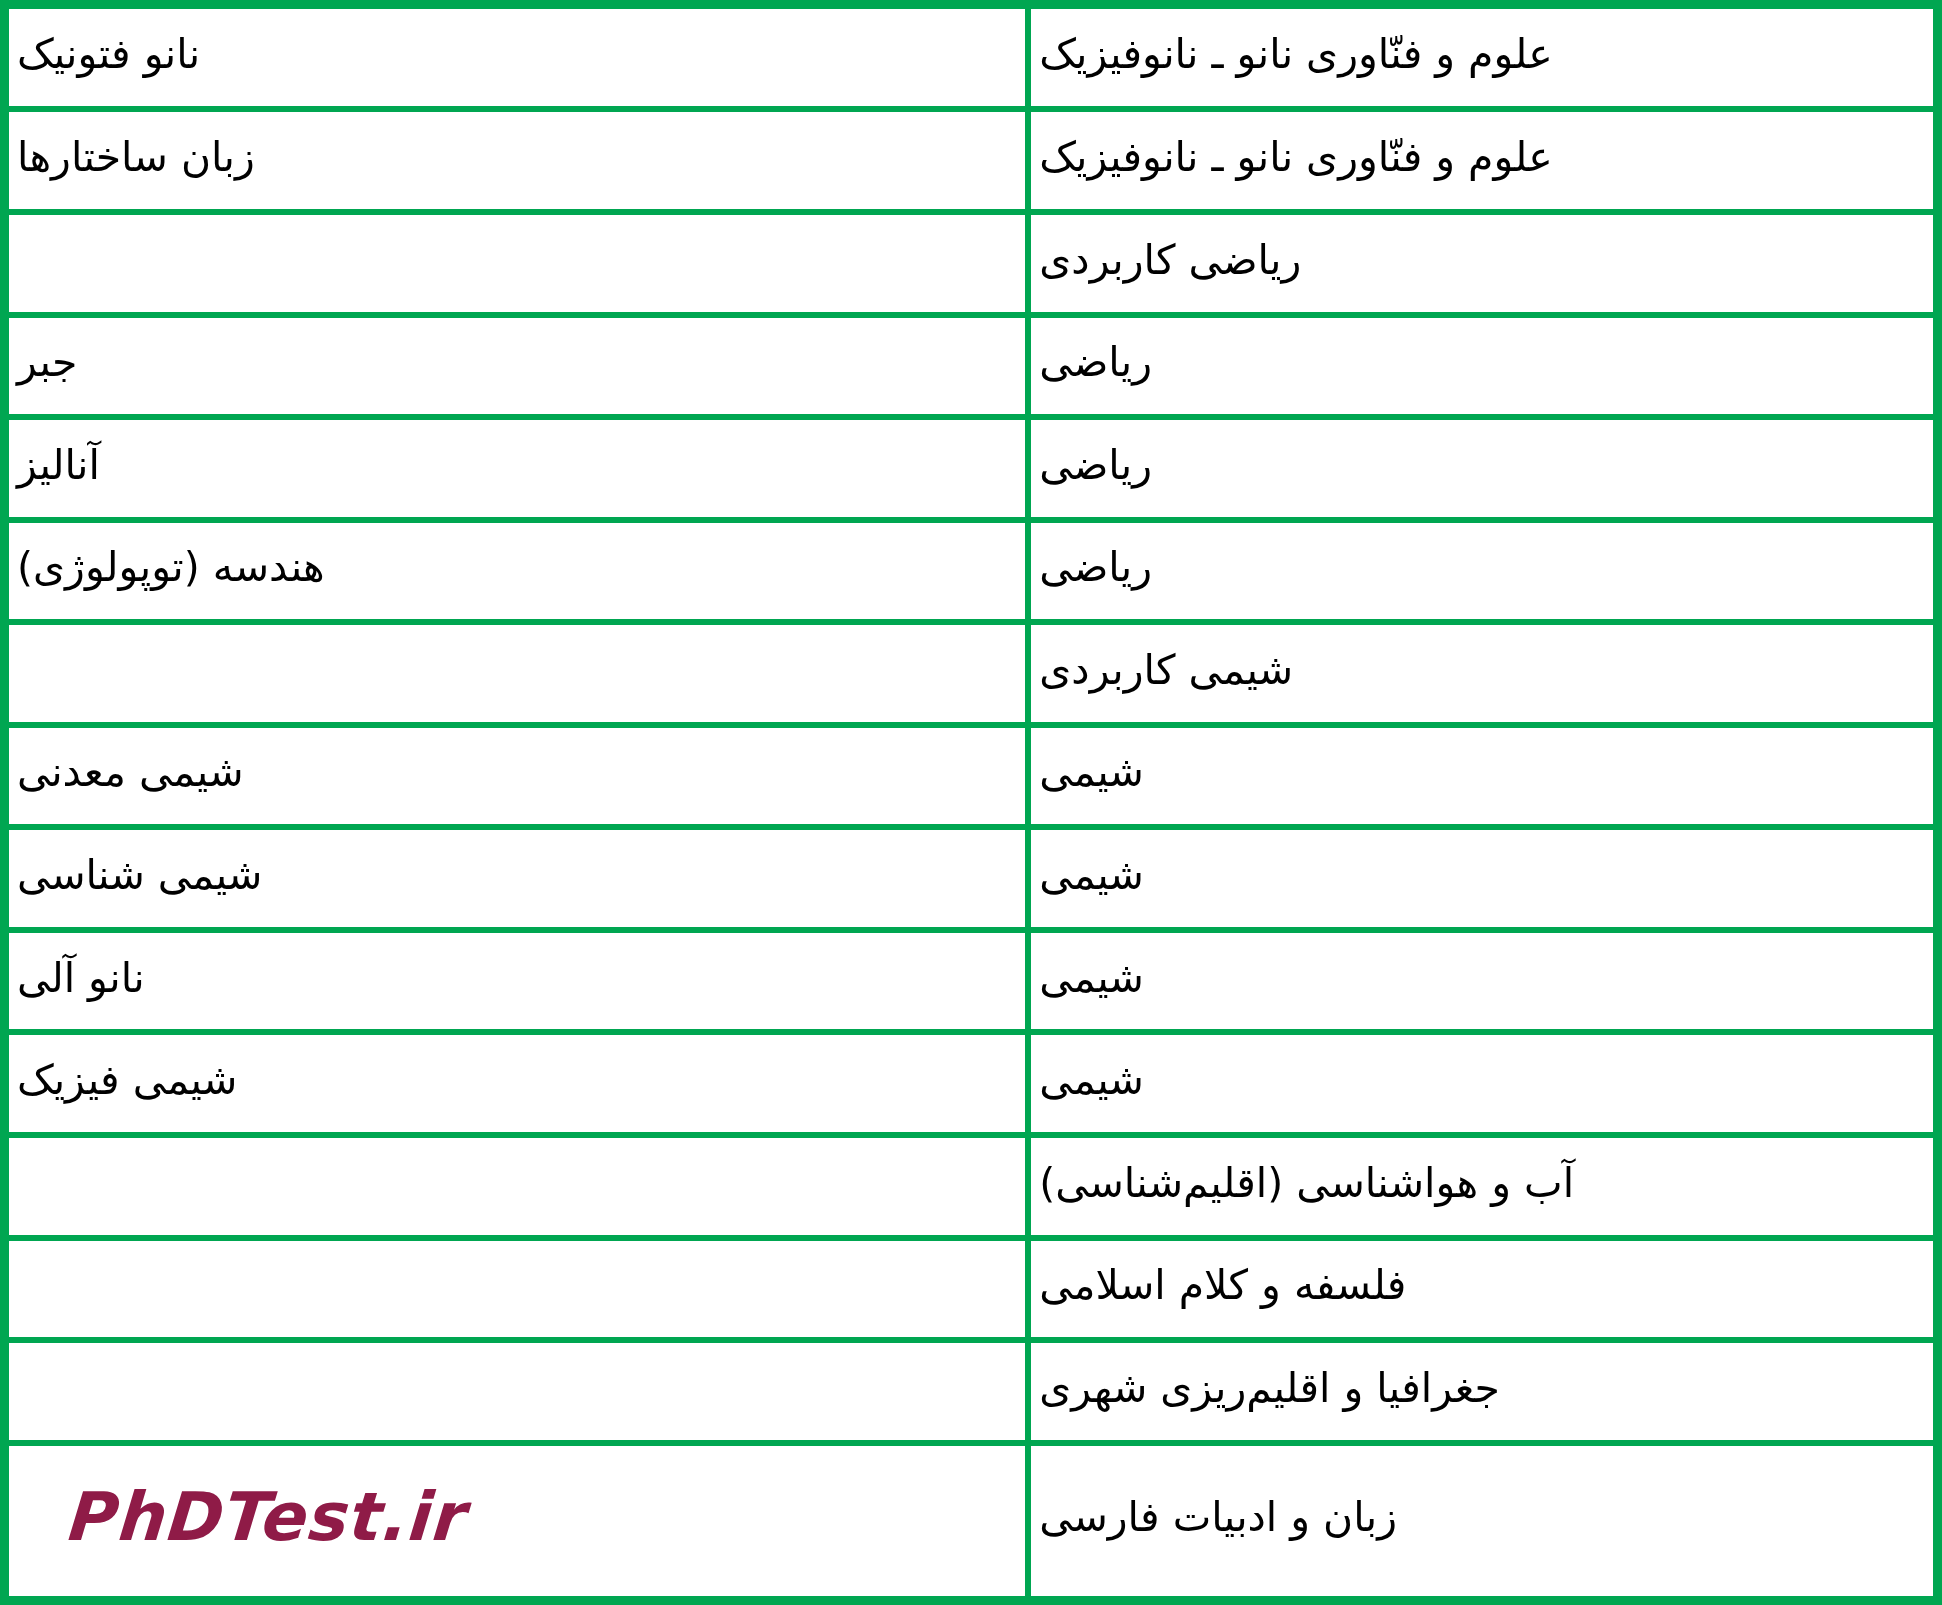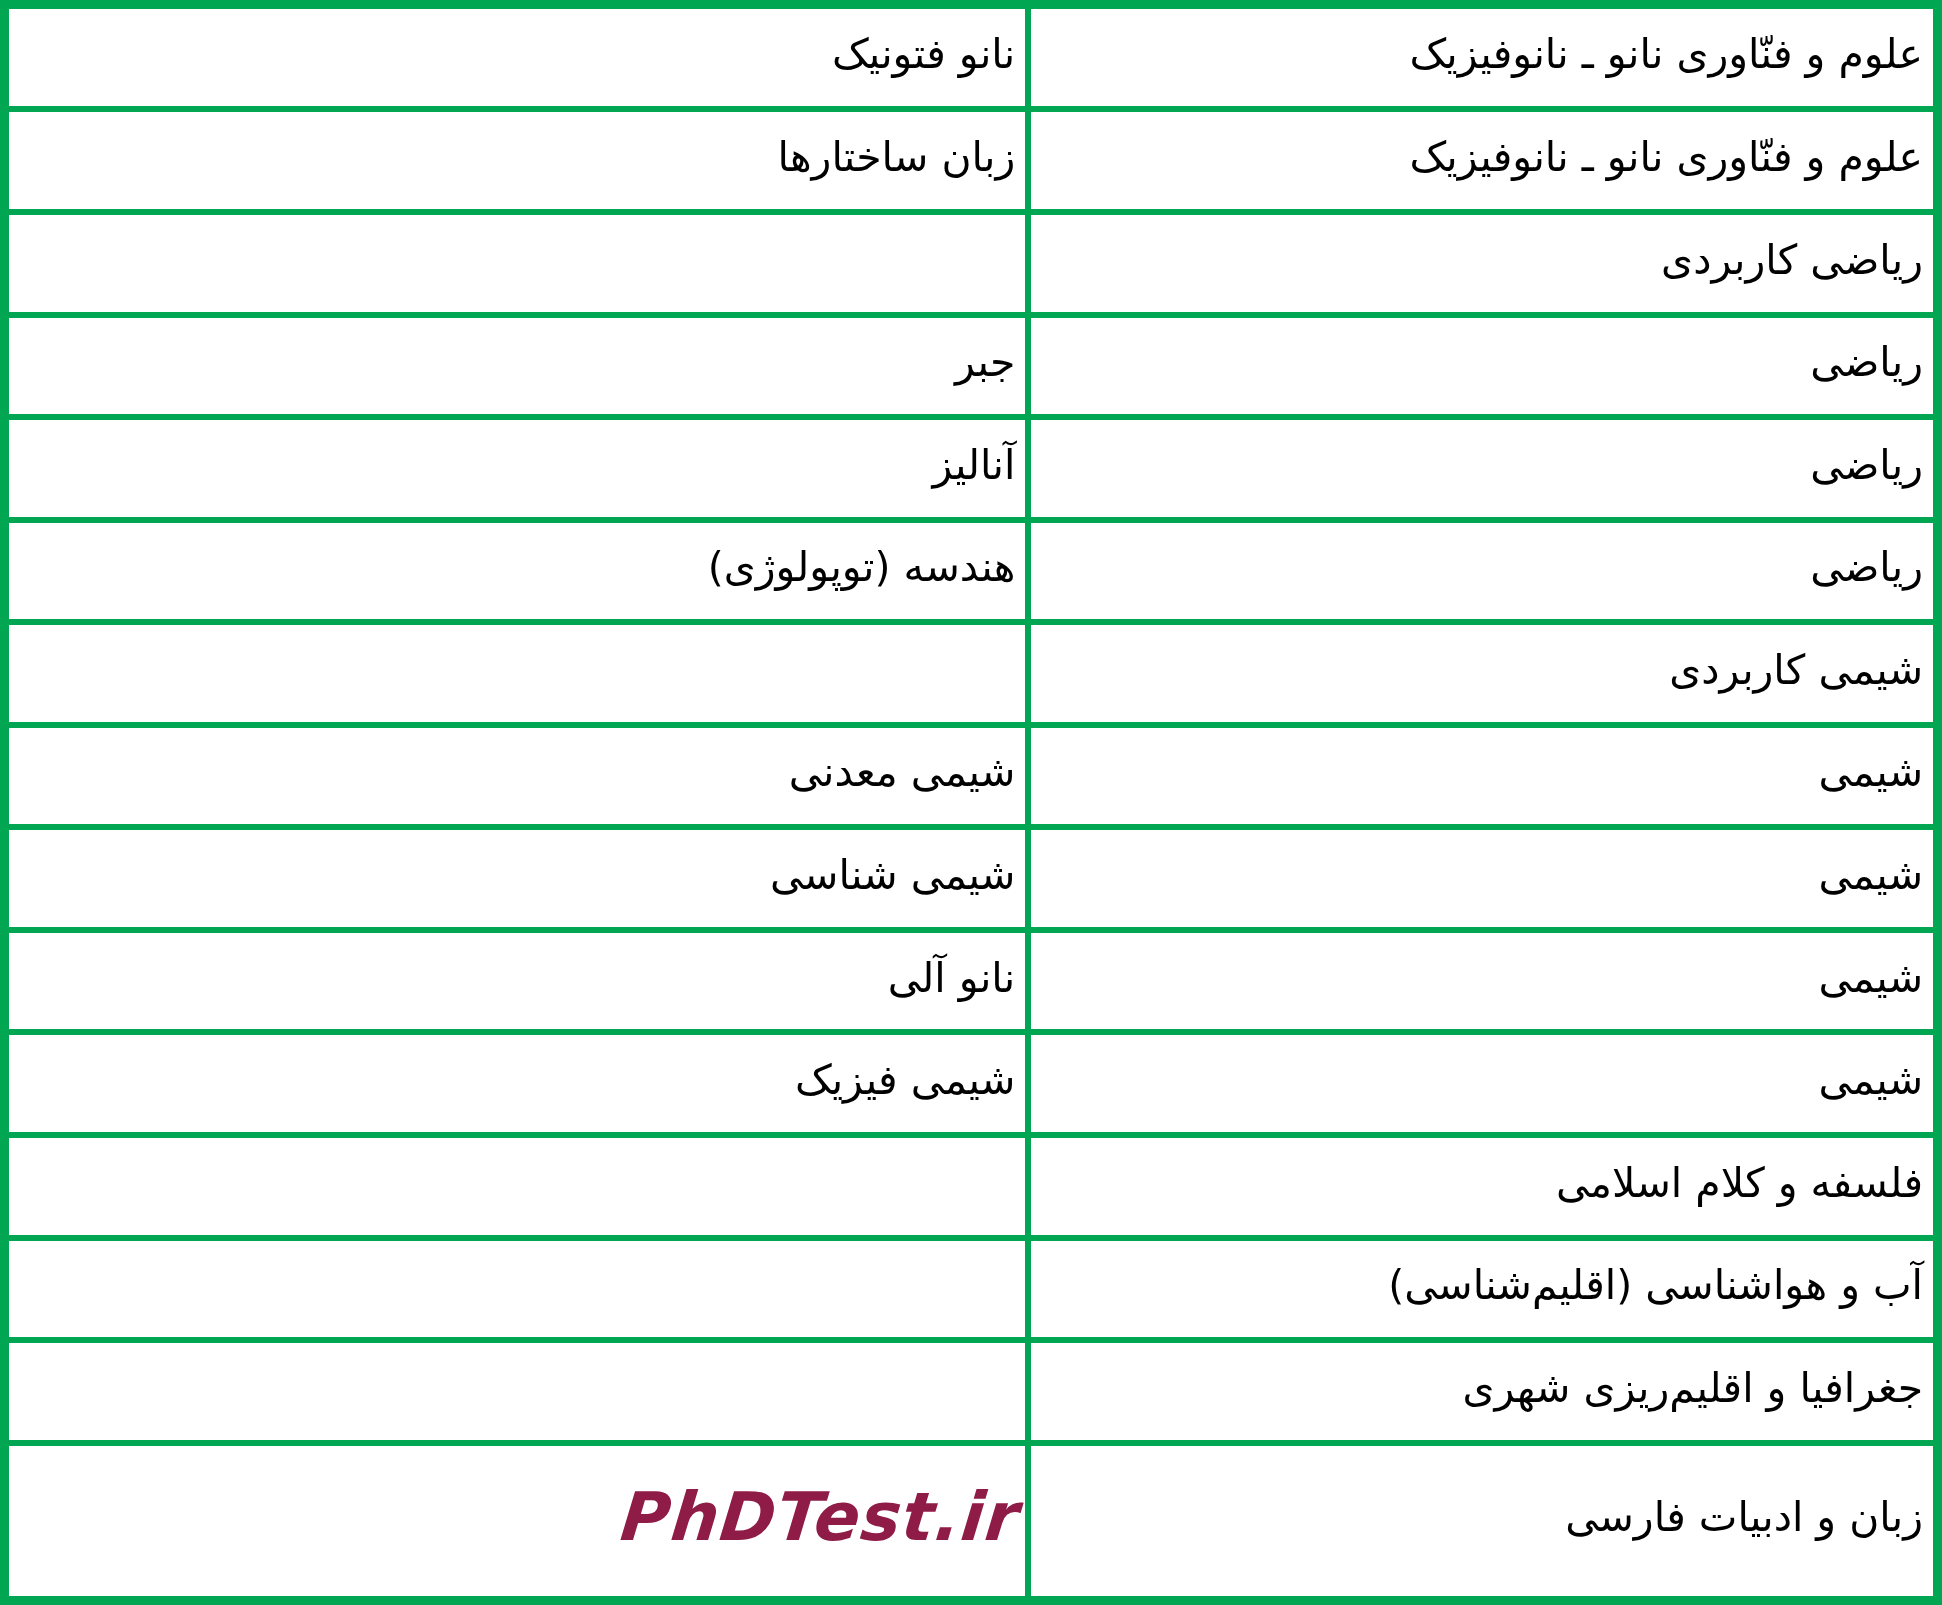--- a/index.html
+++ b/index.html
@@ -20,21 +20,21 @@
   }
   table.subjects { border: 9px solid #00A651; }
   table.subjects td {
     border: 6px solid #00A651;
     vertical-align: middle;
     font-family: "DejaVu Sans", sans-serif;
     font-size: 41px;
     line-height: 1.25;
     color: #000000;
     padding: 0 10px 6px 8px; 
-    text-align: right;
+    text-align: left;
     overflow: hidden;
     white-space: nowrap;
   }
   col.col-field { width: 905px; }
   col.col-spec  { width: 1019px; }
   td.logo-cell { text-align: left; padding: 0; }
   .logo {
     display: inline-block;
     direction: ltr;
     font-family: "DejaVu Sans", sans-serif;
@@ -96,25 +96,25 @@
       </tr>
       <tr>
         <td>شیمی</td>
         <td>نانو آلی</td>
       </tr>
       <tr>
         <td>شیمی</td>
         <td>شیمی فیزیک</td>
       </tr>
       <tr>
-        <td>فلسفه و کلام اسلامی</td>
+        <td>آب و هواشناسی (اقلیم‌شناسی)</td>
         <td></td>
       </tr>
       <tr>
-        <td>آب و هواشناسی (اقلیم‌شناسی)</td>
+        <td>فلسفه و کلام اسلامی</td>
         <td></td>
       </tr>
       <tr>
         <td>جغرافیا و اقلیم‌ریزی شهری</td>
         <td></td>
       </tr>
       <tr>
         <td>زبان و ادبیات فارسی</td>
         <td class="logo-cell">
           <span class="logo">PhDTest.ir</span>

